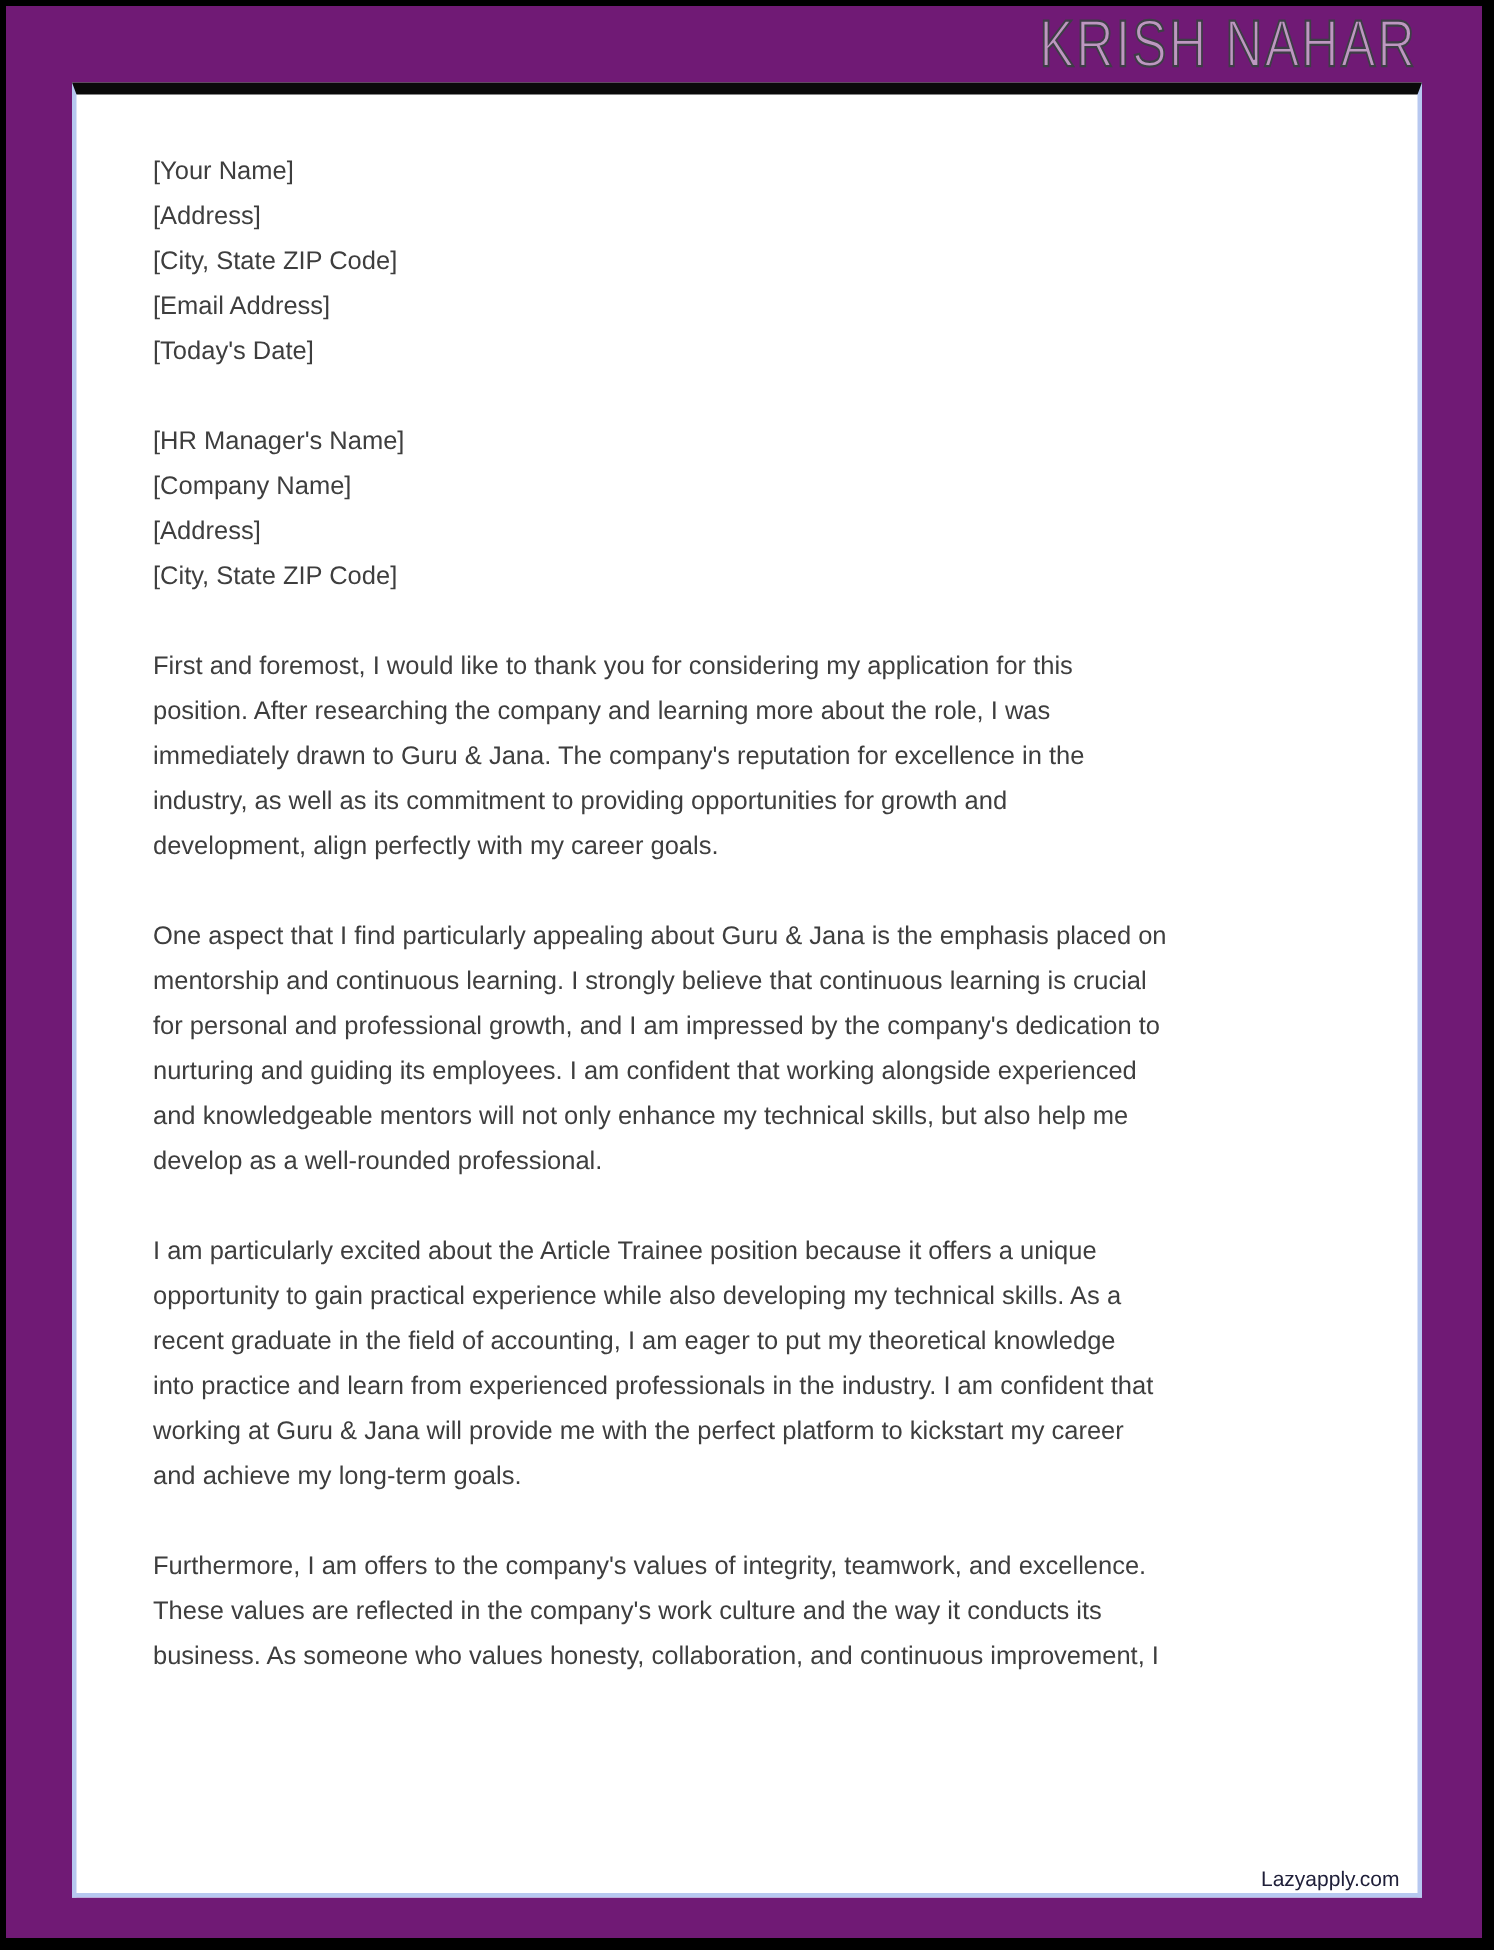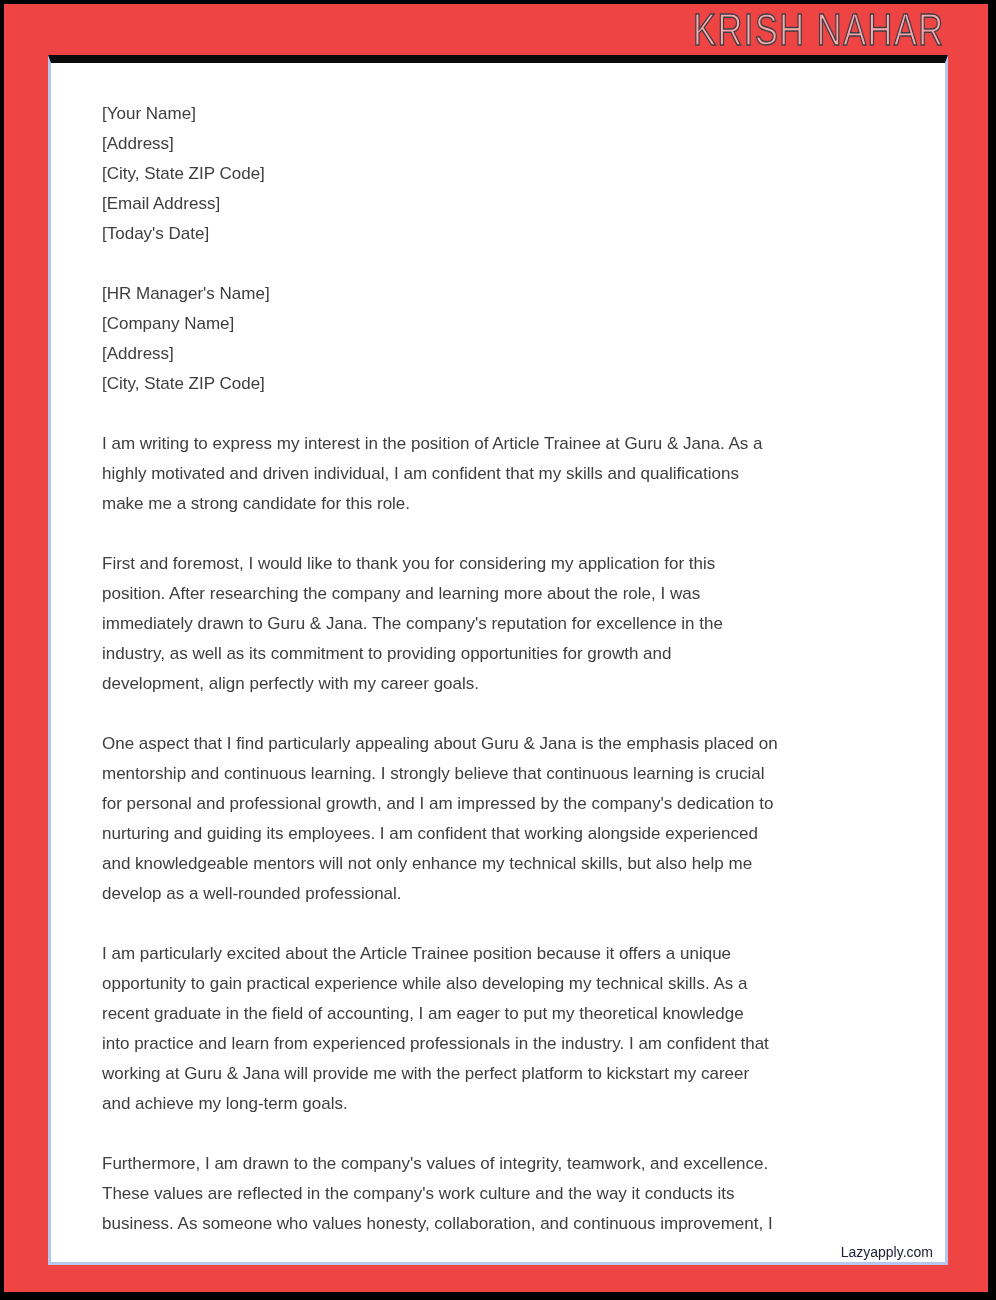--- a/index.html
+++ b/index.html
@@ -9,21 +9,21 @@
   body {
     width: 996px;
     height: 1300px;
     font-family: "Liberation Sans", "DejaVu Sans", sans-serif;
   }
   .frame {
     position: relative;
     width: 996px;
     height: 1300px;
     box-sizing: border-box;
-    background: #ef4444;
+    background: #701a75;
     border-style: solid;
     border-color: #000000;
     border-width: 4px 8px 8px 4px;
     overflow: hidden;
   }
   .brand-title {
     position: absolute;
     top: 2px;
     right: 43px;
     font-size: 44px;
@@ -86,23 +86,20 @@
 [City, State ZIP Code]
 [Email Address]
 [Today's Date]</p>
 
       <p>[HR Manager's Name]
 [Company Name]
 [Address]
 [City, State ZIP Code]</p>
 
 
-      <p>I am writing to express my interest in the position of Article Trainee at Guru &amp; Jana. As a
-highly motivated and driven individual, I am confident that my skills and qualifications
-make me a strong candidate for this role.</p>
 
       <p>First and foremost, I would like to thank you for considering my application for this
 position. After researching the company and learning more about the role, I was
 immediately drawn to Guru &amp; Jana. The company's reputation for excellence in the
 industry, as well as its commitment to providing opportunities for growth and
 development, align perfectly with my career goals.</p>
 
       <p>One aspect that I find particularly appealing about Guru &amp; Jana is the emphasis placed on
 mentorship and continuous learning. I strongly believe that continuous learning is crucial
 for personal and professional growth, and I am impressed by the company's dedication to
@@ -110,21 +107,21 @@
 and knowledgeable mentors will not only enhance my technical skills, but also help me
 develop as a well-rounded professional.</p>
 
       <p>I am particularly excited about the Article Trainee position because it offers a unique
 opportunity to gain practical experience while also developing my technical skills. As a
 recent graduate in the field of accounting, I am eager to put my theoretical knowledge
 into practice and learn from experienced professionals in the industry. I am confident that
 working at Guru &amp; Jana will provide me with the perfect platform to kickstart my career
 and achieve my long-term goals.</p>
 
-      <p>Furthermore, I am drawn to the company's values of integrity, teamwork, and excellence.
+      <p>Furthermore, I am offers to the company's values of integrity, teamwork, and excellence.
 These values are reflected in the company's work culture and the way it conducts its
 business. As someone who values honesty, collaboration, and continuous improvement, I</p>
 
     </div>
 
     <div class="watermark">Lazyapply.com</div>
   </div>
 
 </div>
 

